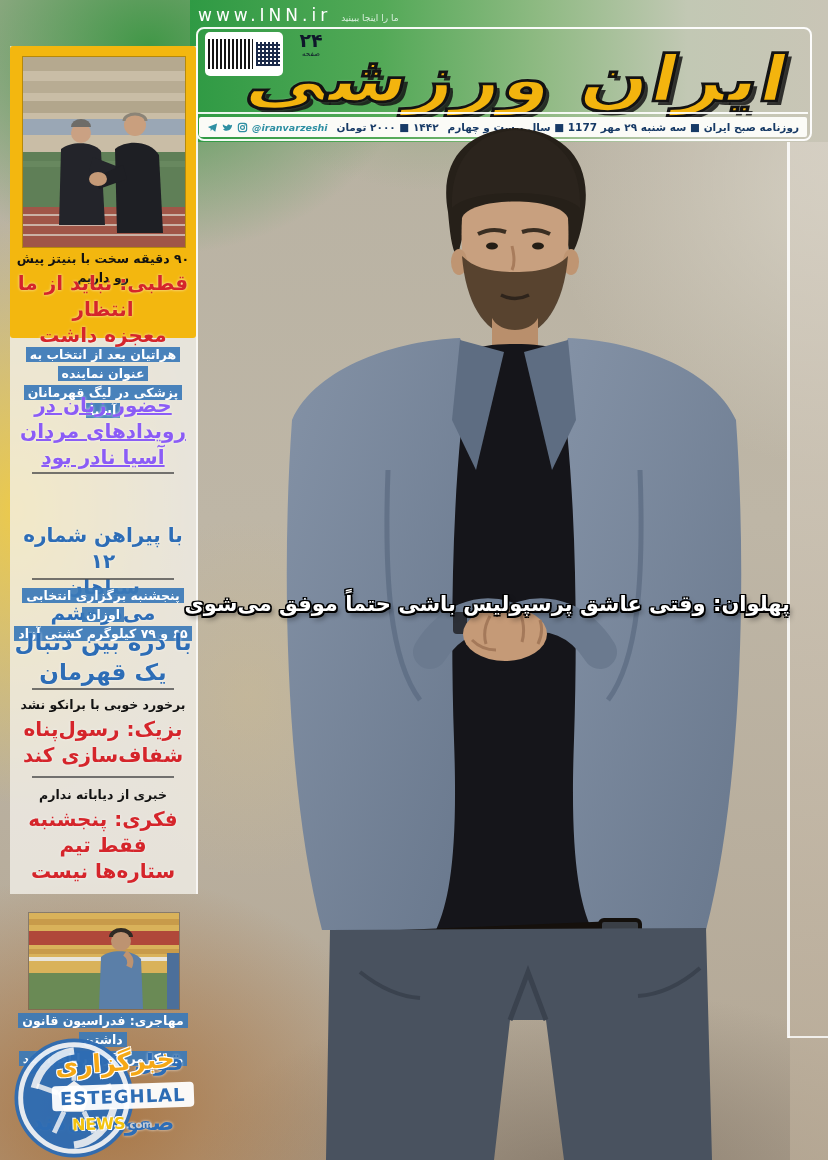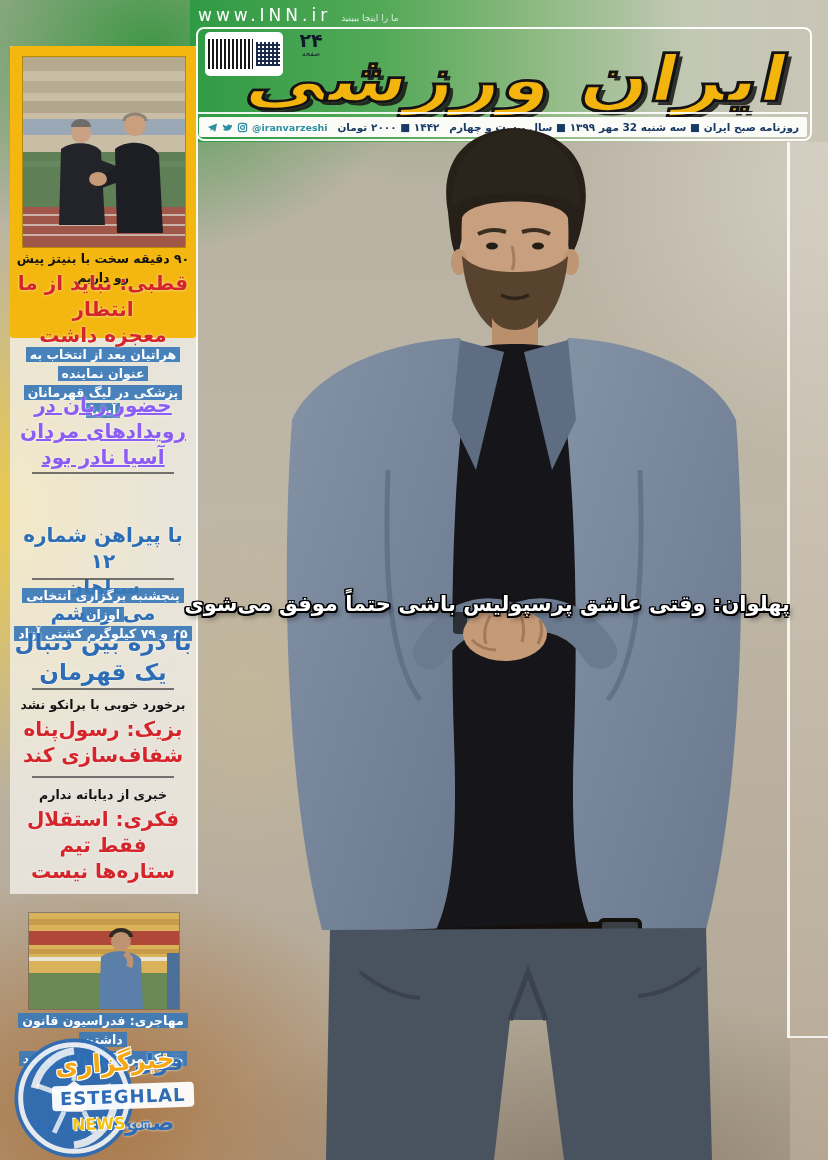--- a/index.html
+++ b/index.html
@@ -41,21 +41,21 @@
   .pages-label{font-size:7px;line-height:1.4;}
   .logo{left:240px;top:46px;width:556px;height:66px;text-align:center;
       font-size:58px;font-weight:bold;line-height:66px;color:#f3b40e;
       -webkit-text-stroke:2.5px #131313;
       text-shadow:0 0 2px #fff,4px 4px 0 rgba(20,20,20,.85);
       transform:scale(1.4,1.1) skewX(-10deg);}
   .rule1{left:198px;top:112px;width:610px;height:1.5px;background:rgba(255,255,255,.9);}
   .date-strip{left:199px;top:117px;width:608px;height:20px;background:#fbfbf7;border-radius:2px;
       display:flex;align-items:center;justify-content:space-between;padding:0 8px;box-sizing:border-box;
       font-size:10.5px;font-weight:bold;color:#173a66;}
-  .social{display:flex;align-items:center;gap:4px;color:#2e8fa3;font-size:9.5px;font-weight:bold;}
+  .social{display:flex;align-items:center;gap:4px;color:#2e8fa3;font-size:9.5px;font-weight:bold;font-style:italic;}
   .social svg{display:block;}
   .dateline{direction:rtl;white-space:nowrap;}
 
   
   .figure{left:0;top:0;width:828px;height:1160px;}
 
   
   .sidebar{left:10px;top:26px;width:186px;height:848px;background:rgba(243,241,235,.78);
       border-right:2px solid rgba(255,255,255,.7);margin-top:20px;}
   .sb-yellow{left:0;top:0;width:186px;height:292px;background:#f3b70f;border-radius:3px;}
@@ -126,21 +126,21 @@
           <path d="M22 6 C20 7 19 7 18 7 C16 4 11 5 11 9 C7 9 4 7 2 5 C1 9 3 12 6 14 C5 15 3 15 2 15 C4 18 7 19 10 19 C17 19 22 13 22 6 Z" fill="#2e8fa3"></path>
         </svg>
       <svg width="11" height="11" viewBox="0 0 24 24">
           <rect x="3" y="3" width="18" height="18" rx="5" fill="none" stroke="#2e8fa3" stroke-width="2.6"></rect>
           <circle cx="12" cy="12" r="4.2" fill="none" stroke="#2e8fa3" stroke-width="2.6"></circle>
           <circle cx="17.4" cy="6.6" r="1.6" fill="#2e8fa3"></circle>
         </svg>
       <span>@iranvarzeshi</span>
     </span>
     <span class="dateline">۱۴۴۲ ■ ۲۰۰۰ تومان</span>
-    <span class="dateline">روزنامه صبح ایران ■ سه شنبه 32 مهر ۱۳۹۹ ■ سال بیست و چهارم</span>
+    <span class="dateline">روزنامه صبح ایران ■ سه شنبه ۲۹ مهر 1177 ■ سال بیست و چهارم</span>
   </div>
 
   <svg class="abs figure" viewBox="0 0 828 1160">
     <defs>
       <linearGradient id="jk" x1="0" y1="0" x2="1" y2="1">
         <stop offset="0" stop-color="#8492a6"></stop>
           <stop offset="1" stop-color="#69788d"></stop>
       </linearGradient>
     </defs>
 
@@ -237,21 +237,21 @@
 
     <div class="abs sb-sep" style="top:642px;"></div>
 
     <div class="abs sb-k" style="top:650px;">برخورد خوبی با برانکو نشد</div>
     <div class="abs sb-h red" style="top:670px;">بزیک: رسول‌پناه
 شفاف‌سازی کند</div>
 
     <div class="abs sb-sep" style="top:730px;"></div>
 
     <div class="abs sb-k" style="top:740px;">خبری از دیاباته ندارم</div>
-    <div class="abs sb-h red" style="top:760px;">فکری: استقلال
+    <div class="abs sb-h red" style="top:760px;">فکری: پنجشنبه
 فقط تیم
 ستاره‌ها نیست</div>
 
     <svg class="abs sb-photo" style="left:18px;top:866px;" width="150" height="96" viewBox="0 0 150 96">
       <rect width="150" height="96" fill="#d9b25a"></rect>
       <rect y="6" width="150" height="6" fill="#c89b4a"></rect>
         <rect y="18" width="150" height="14" fill="#b0483a"></rect>
       <rect y="36" width="150" height="5" fill="#c89b4a"></rect>
         <rect y="44" width="150" height="4" fill="#e8e4da"></rect>
       <rect y="60" width="150" height="36" fill="#6a8a55"></rect>

